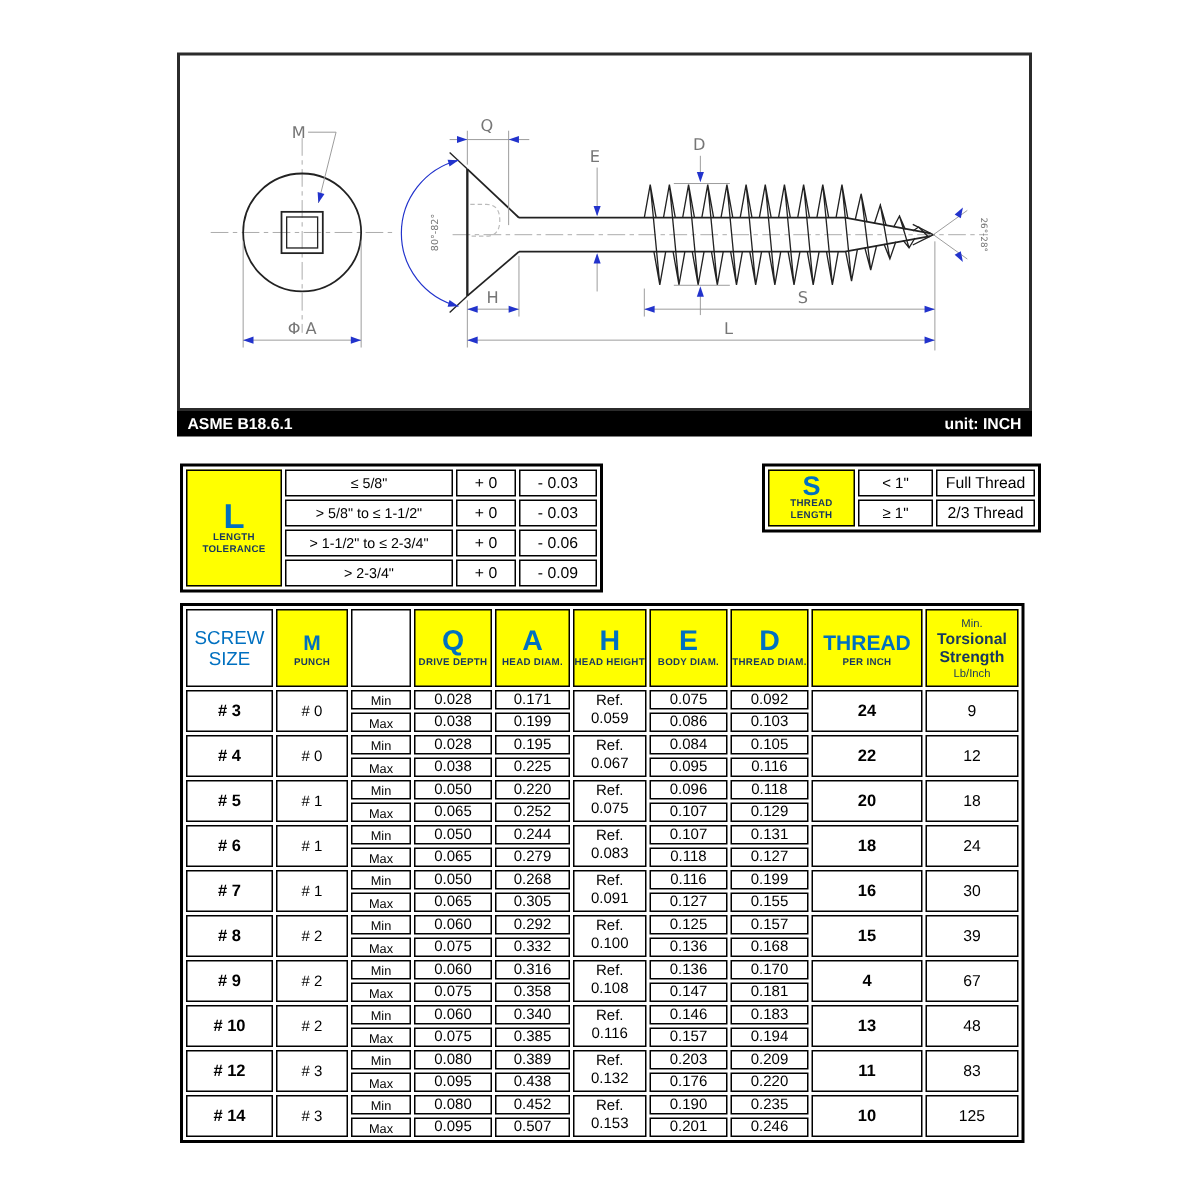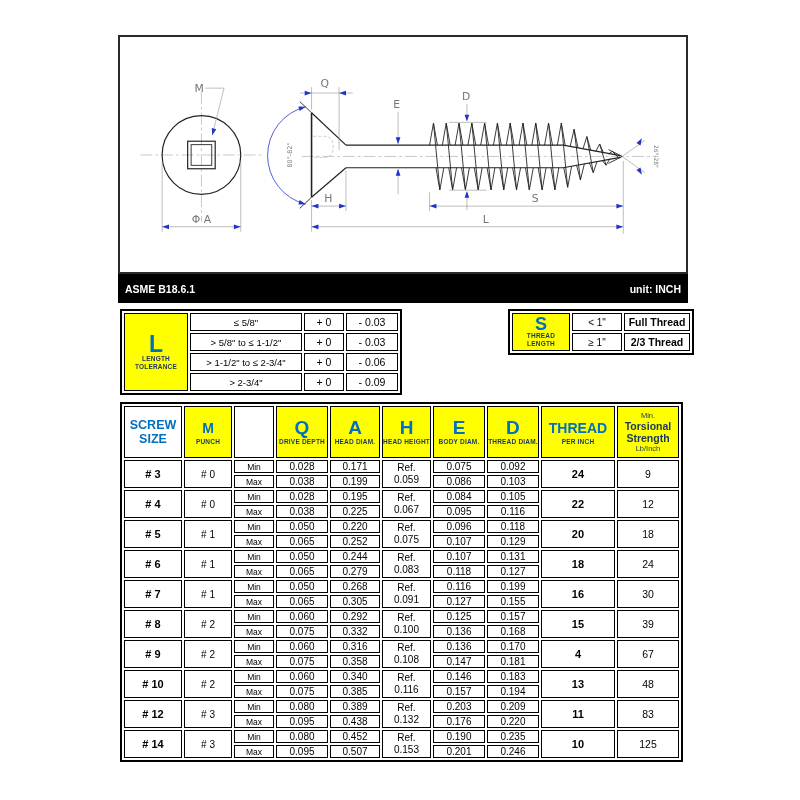--- a/index.html
+++ b/index.html
@@ -3,48 +3,48 @@
 <meta charset="utf-8">
 <style>
   *{margin:0;padding:0;box-sizing:border-box}
   html,body{width:800px;height:800px;background:#fff}
   body{font-family:"Liberation Sans",sans-serif;color:#000}
   .sheet{position:relative;width:800px;height:800px;background:#fff;overflow:hidden}
   .abs{position:absolute}
 
   
   .draw-frame{left:118px;top:35px;width:570px;height:239px;border:2px solid #2b2b2b;background:#fff}
-  .title-bar{left:118px;top:274px;width:570px;height:29px;background:#000;color:#fff;
+  .title-bar{left:118px;top:274px;width:570px;height:17px;background:#000;color:#fff;
              display:flex;justify-content:space-between;align-items:center;
              padding:0 7px;font-size:10.5px;font-weight:bold}
 
   
   table.grid{border-collapse:separate;border-spacing:2px;background:#fff;border:2px solid #000;table-layout:fixed}
   table.grid td,table.grid th{border:1px solid #000;background:#fff;text-align:center;vertical-align:middle;
                               overflow:hidden;white-space:nowrap;padding:0}
   .yellow{background:#FFFF00!important}
 
   
   .tol-table{left:120px;top:309px}
   .tol-table td{height:18px;font-size:9.5px}
   .tol-table td.v{font-size:10.5px}
   .s-table{left:508px;top:309px}
   .s-table td{height:18px;font-size:10px}
-  .s-table td.v{font-size:10.5px;font-weight:bold}
+  .s-table td.v{font-size:10.5px;font-weight:normal}
   .sym{font-size:23px;font-weight:bold;color:#0070C0;line-height:22px}
   .sym.small{font-size:18px;line-height:16px}
   .sym-sub{font-size:6.5px;font-weight:bold;color:#17375E;line-height:8px;letter-spacing:.2px}
 
   
   .spec{left:120px;top:402px}
   .spec thead th{height:52px}
   .spec .big{font-size:19px;font-weight:bold;color:#0070C0;line-height:20px}
   .big.med{font-size:14px}
   .spec .sub{font-size:6.5px;font-weight:bold;color:#17375E;line-height:8px;letter-spacing:.2px}
-  .spec .screw-head{font-size:12.5px;font-weight:bold;color:#0070C0;line-height:14px}
+  .spec .screw-head{font-size:12.5px;font-weight:normal;color:#0070C0;line-height:14px}
   .t-min,.t-unit{font-size:7.5px;font-weight:normal;color:#17375E;line-height:9px}
   .t-main{font-size:10.5px;font-weight:bold;color:#17375E;line-height:12px}
   .spec tbody td{height:13px;font-size:10px}
   .spec td.c-size{font-weight:bold;font-size:11px}
   .spec td.c-punch{font-size:10px}
   .spec td.c-mm{font-size:8.5px}
   .spec td.c-tpi{font-weight:bold;font-size:11px}
   .spec td.c-str{font-size:10.5px}
   .spec td.c-h div{line-height:12px;font-size:10px}
 

